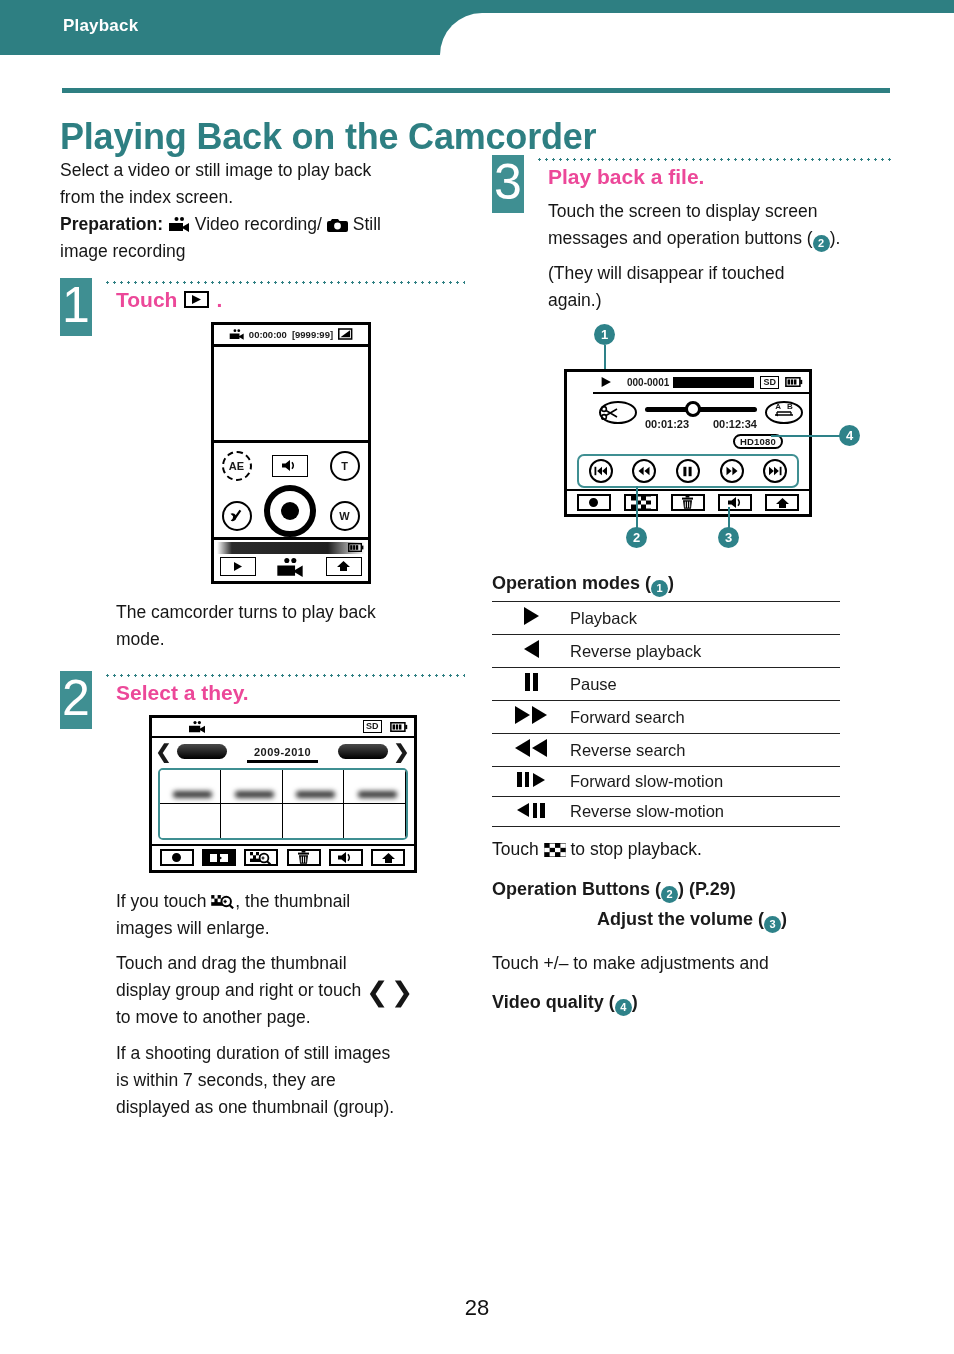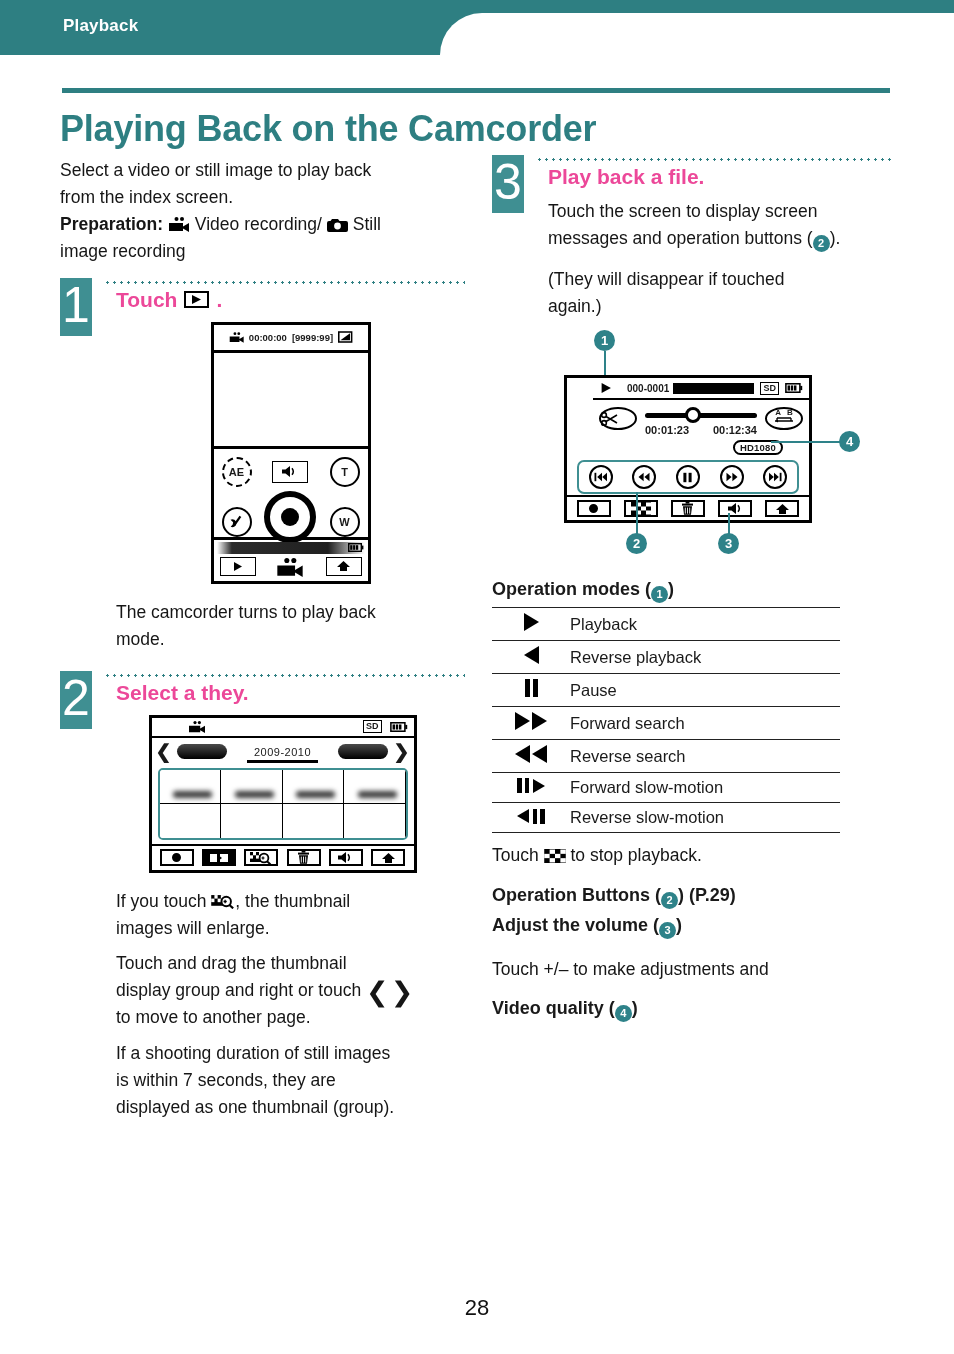--- a/index.html
+++ b/index.html
@@ -32,21 +32,21 @@
     font-size:17px; font-weight:bold; color:#ffffff;
     letter-spacing:.2px;
     z-index:5;
   }
 
   .rule-top{
     position:absolute; left:62px; top:88px; width:828px; height:5px;
     background:#2e7f82;
   }
   .page-title{
-    position:absolute; left:60px; top:108px;
+    position:absolute; left:60px; top:116px;
     font-size:36px; font-weight:bold; color:#2e7f82;
     letter-spacing:-0.2px;
   }
 
   
   .col-left{ position:absolute; left:60px; top:158px; width:405px; }
   .col-right{ position:absolute; left:492px; top:155px; width:400px; }
 
   .body-txt{ font-size:17.5px; line-height:1.38; color:#161616; }
   .body-txt p{ margin:0 0 3px 0; }
@@ -74,21 +74,21 @@
   }
   .step-body{ margin-left:56px; margin-top:10px; }
 
   
   .scr{ background:#fff; border:3px solid #000; }
   .ctr{ display:flex; justify-content:center; }
 
   
   .scr1{ width:160px; height:262px; position:relative; }
   .scr1 .statbar{
-    height:28px; border-bottom:3px solid #000;
+    height:22px; border-bottom:3px solid #000;
     display:flex; align-items:center; gap:5px; padding:0 15px;
     font-size:9.5px; font-weight:bold; font-family:"Liberation Sans", sans-serif;
   }
   .scr1 .viewport{ height:96px; border-bottom:3px solid #000; }
   .scr1 .pad{ height:100px; position:relative; }
   .rnd{
     position:absolute; border:2.2px solid #000; border-radius:50%;
     display:flex; align-items:center; justify-content:center;
     font-size:11px; font-weight:bold; background:#fff;
   }
@@ -109,21 +109,21 @@
   .scr2{ width:268px; height:158px; position:relative; }
   .scr2 .statbar{
     height:20px; border-bottom:2.5px solid #000;
     display:flex; align-items:center; padding:0 6px; position:relative;
   }
   .scr2 .navrow{
     height:28px; display:flex; align-items:center; gap:6px; padding:0 4px; position:relative;
   }
   .pill{ width:50px; height:15px; border-radius:9px;
          background:linear-gradient(180deg,#4a4a4a,#000); }
-  .yearlbl{ flex:1; text-align:center; font-size:11px; font-weight:normal;
+  .yearlbl{ flex:1; text-align:center; font-size:11px; font-weight:bold;
             letter-spacing:.5px; position:relative; }
   .yearlbl .uline{ position:absolute; left:14%; right:14%; bottom:-5px; height:2.5px; background:#000; }
   .chev{ font-size:19px; font-weight:bold; line-height:1; }
   .thumbwrap{
     position:absolute; left:6px; right:6px; top:50px; height:72px;
     border:2px solid #3f8f92; border-radius:5px; overflow:hidden;
     display:grid; grid-template-columns:repeat(4,1fr); grid-template-rows:repeat(2,1fr);
   }
   .thumb{ border:1.6px solid #000; position:relative; background:#fff; margin:-0.8px; }
   .blurbar{ position:absolute; left:22%; right:14%; bottom:16%; height:22%;
@@ -456,21 +456,21 @@
     <div class="dotted"></div>
     <div class="stepnum">3</div>
     <div class="stephead">
       <span>Play back a file.</span>
     </div>
     <div class="step-body body-txt">
       <p>Touch the screen to display screen</p>
       <p>
         <span>messages and operation buttons (</span><span class="badge sm">2</span><span>).</span>
       </p>
-      <p style="margin-top:15px;">(They will disappear if touched</p>
+      <p style="margin-top:9px;">(They will disappear if touched</p>
       <p>again.)</p>
     </div>
   </div>
 
   <div class="callout-area">
 
     <div class="badge" style="position:absolute;left:102px;top:0;">1</div>
     <div class="lead" style="left:112px;top:21px;width:2px;height:24px;"></div>
 
     <div class="scr scr3" style="position:absolute;left:72px;top:45px;">
@@ -672,21 +672,21 @@
       <rect x="5" y="8.5" width="5" height="4" fill="#fff"></rect>
       <rect x="15" y="8.5" width="5" height="4" fill="#fff"></rect>
     </svg>
     <span>to stop playback.</span>
   </p>
 
   <p style="font-size:18px;font-weight:bold;margin:16px 0 6px 0;">
     <span>Operation Buttons (</span><span class="badge sm">2</span><span>) (P.29)</span>
   </p>
 
-  <p style="font-size:18px;font-weight:bold;margin:0 0 3px 0;">
+  <p style="font-size:18px;font-weight:bold;margin:0 0 3px 0;text-align:center;">
     <span>Adjust the volume (</span><span class="badge sm">3</span><span>)</span>
   </p>
 
   <p class="body-txt">Touch +/– to make adjustments and</p>
 
   <p style="font-size:18px;font-weight:bold;margin:9px 0 0 0;">
     <span>Video quality (</span><span class="badge sm">4</span><span>)</span>
   </p>
 </div>
 

